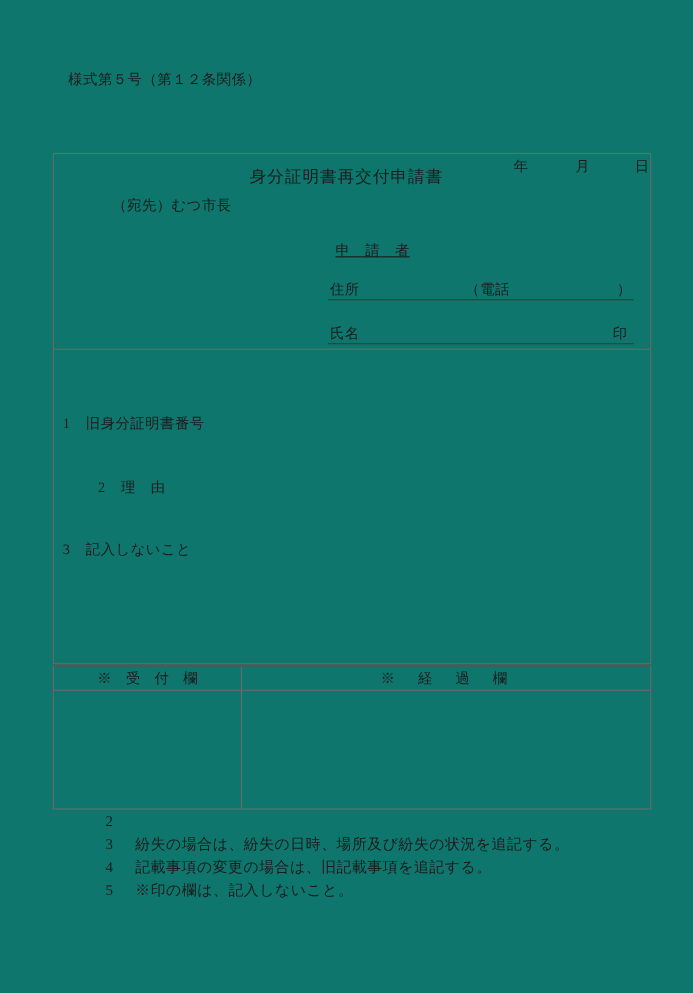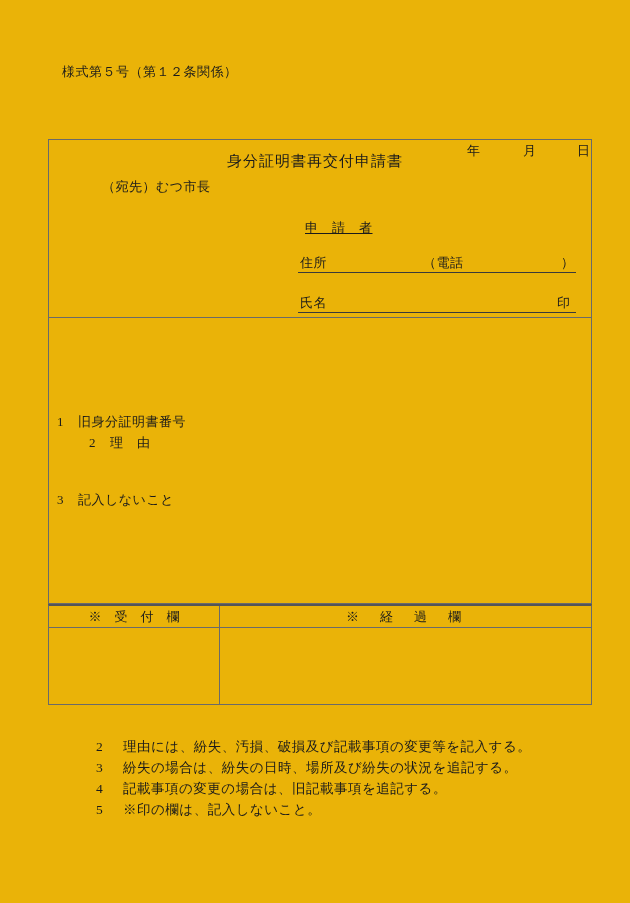--- a/index.html
+++ b/index.html
@@ -5,21 +5,21 @@
   html,body { margin:0; padding:0; }
   body {
     font-family: "Liberation Serif", "DejaVu Serif", serif;
     background: #fdfdfd;
     color: #1b1b1b;
   }
   .page {
     position: relative;
     width: 630px;
     height: 903px;
-    background: #eab308;
+    background: #0f766e;
     overflow: hidden;
     font-size: 13px;
   }
   .abs { position: absolute; white-space: nowrap; }
   .form-number {
     left: 62px; top: 64px;
     font-size: 13px; line-height: 16px; letter-spacing: 0.5px;
   }
   .title {
     left: 0; right: 0; top: 103px;
@@ -52,28 +52,28 @@
   .field-row .phone { position: absolute; left: 125px; }
   .field-row .paren { position: absolute; left: 263px; }
   .field-row .seal  { position: absolute; left: 259px; }
   .divider {
     position: absolute;
     left: 0; right: 0; top: 177px;
     border-top: 1px solid #6a6a6a;
   }
   .form-item { left: 8px; }
   .form-item .num { display: inline-block; width: 21px; }
-  .item-1 { top: 237px; margin-top: 37px; }
+  .item-1 { top: 237px; }
   .item-2 { top: 295px; margin-left: 32px; }
   .item-3 { top: 352px; }
   
   .bottom-table {
     position: absolute;
     left: 48px; top: 604px;
-    width: 544px; height: 101px;
+    width: 544px; height: 132px;
     box-sizing: border-box;
     border: 1px solid #6a6a6a;
     border-top: 2px solid #555;
     display: grid;
     grid-template-columns: 171px 1fr;
     grid-template-rows: 22px 1fr;
   }
   .bottom-table .cell { box-sizing: border-box; }
   .col-left  { border-right: 1px solid #6a6a6a; }
   .head-row  { border-bottom: 1px solid #6a6a6a;
@@ -132,21 +132,20 @@
     <div class="cell col-left head-row">※　受　付　欄</div>
     <div class="cell head-row wide-spacing">※　経　過　欄</div>
     <div class="cell col-left"></div>
     <div class="cell"></div>
   </div>
 
   <div class="notes">
     <div class="note-line">
       <span class="note-label"></span>
       <span class="note-num">2</span>
-      <span class="note-text">理由には、紛失、汚損、破損及び記載事項の変更等を記入する。</span>
     </div>
     <div class="note-line">
       <span class="note-label"></span>
       <span class="note-num">3</span>
       <span class="note-text">紛失の場合は、紛失の日時、場所及び紛失の状況を追記する。</span>
     </div>
     <div class="note-line">
       <span class="note-label"></span>
       <span class="note-num">4</span>
       <span class="note-text">記載事項の変更の場合は、旧記載事項を追記する。</span>

